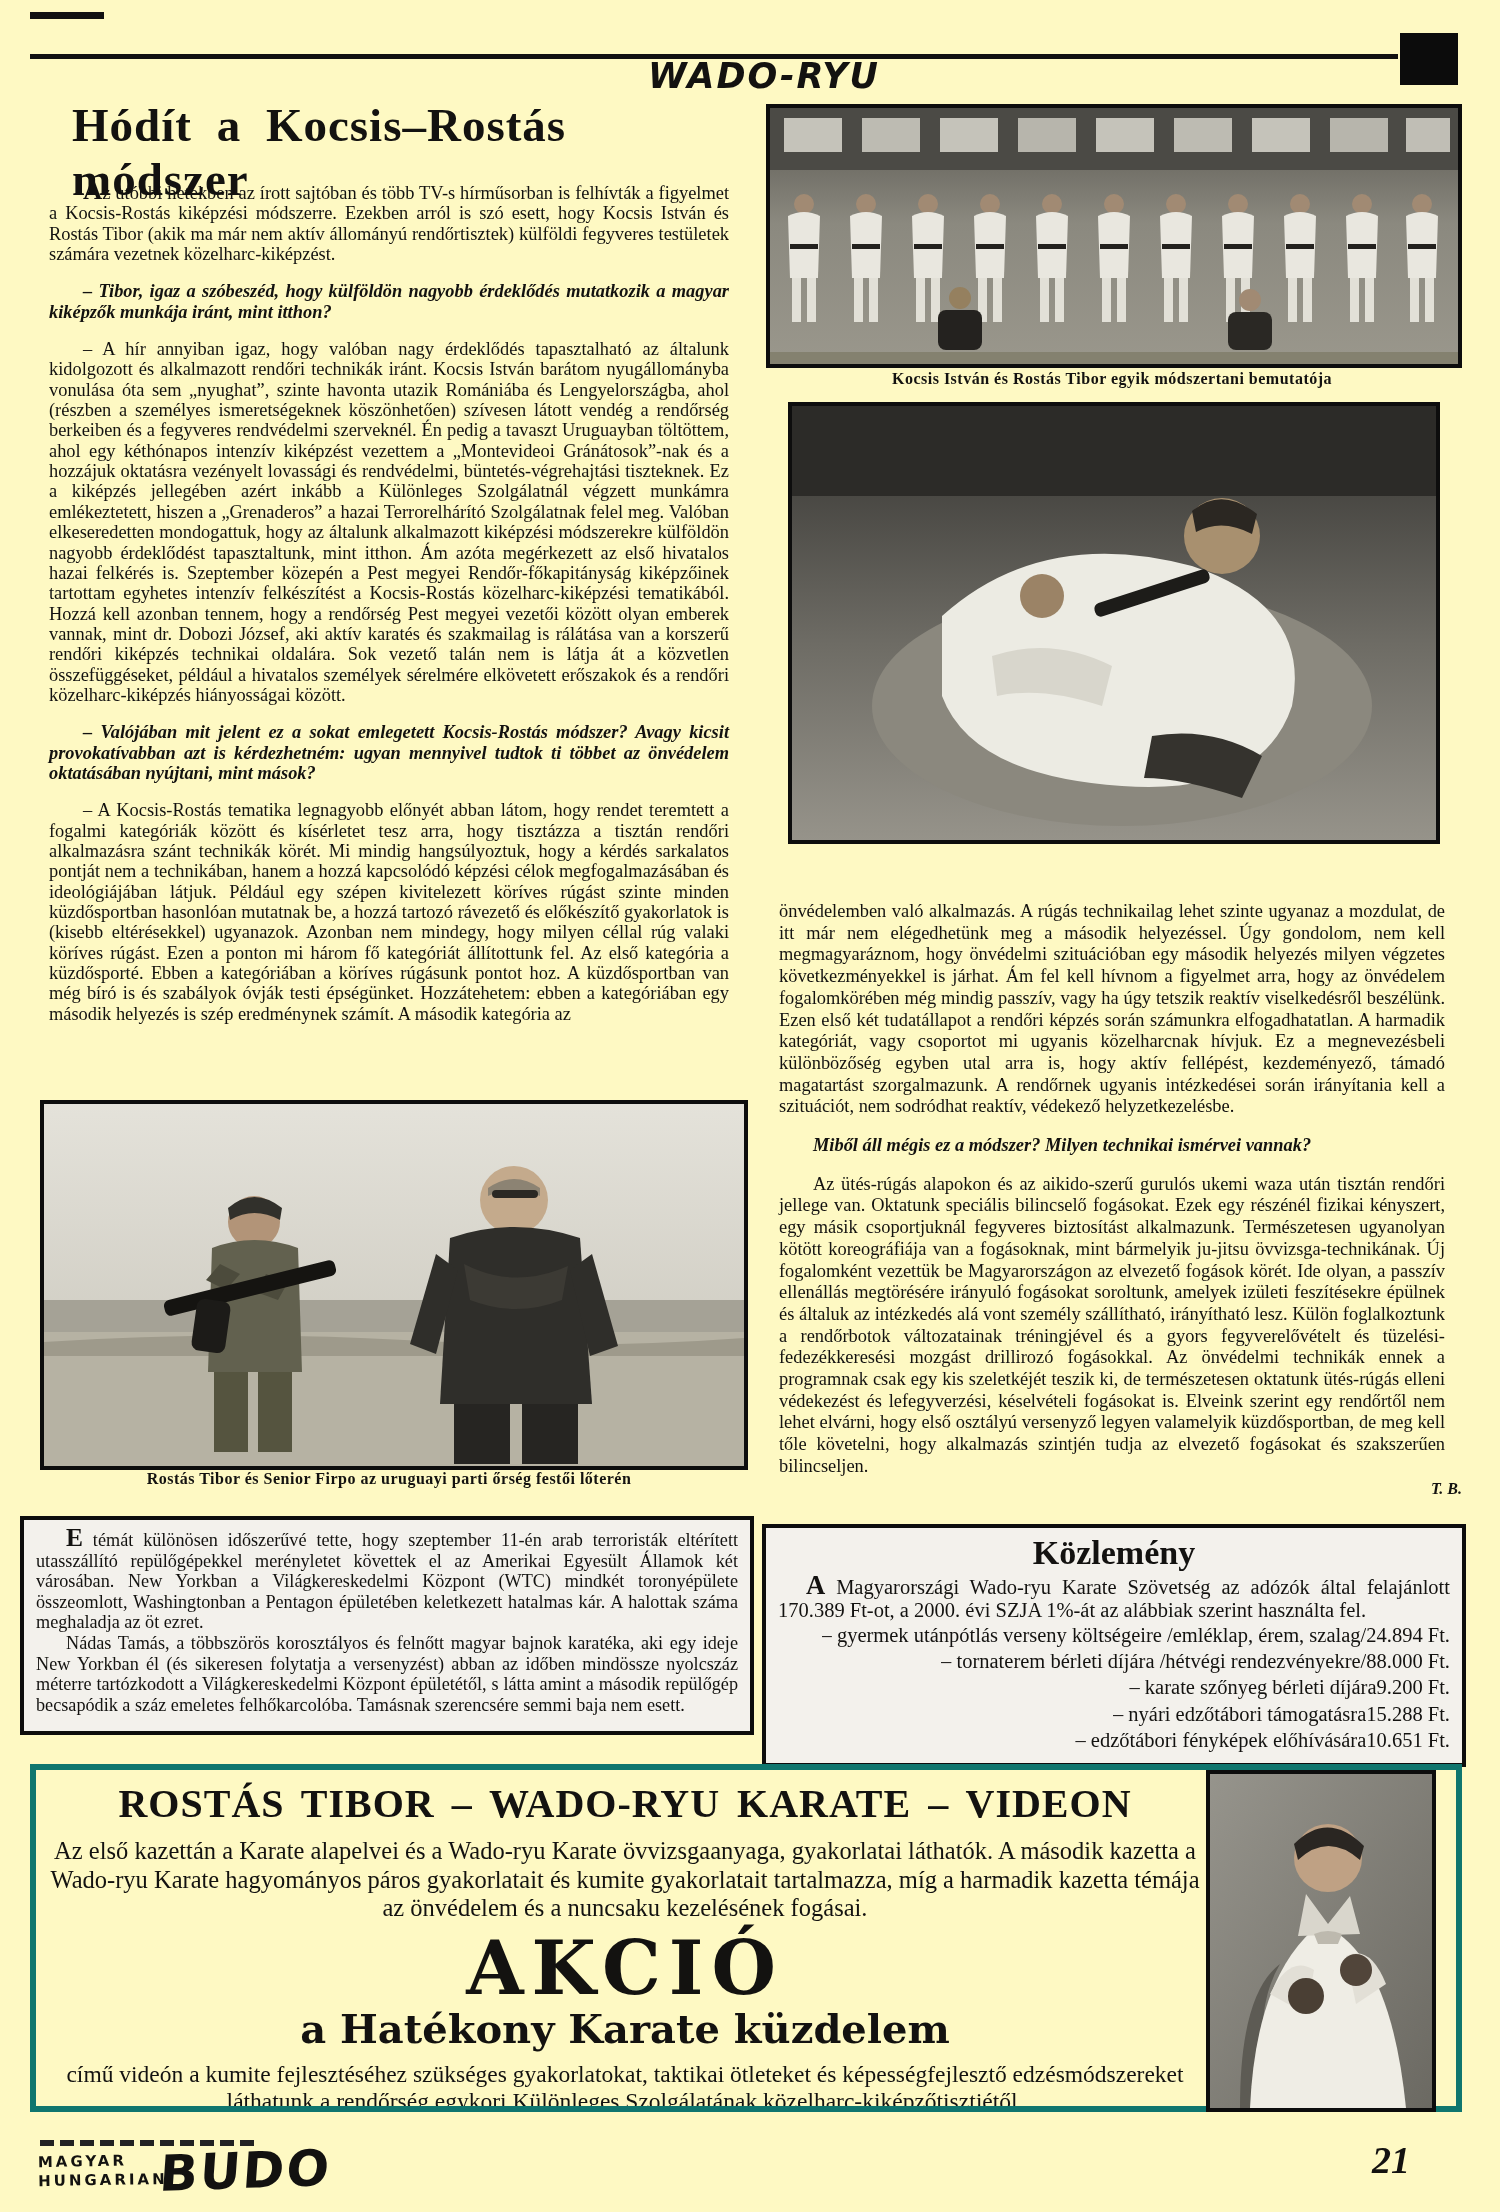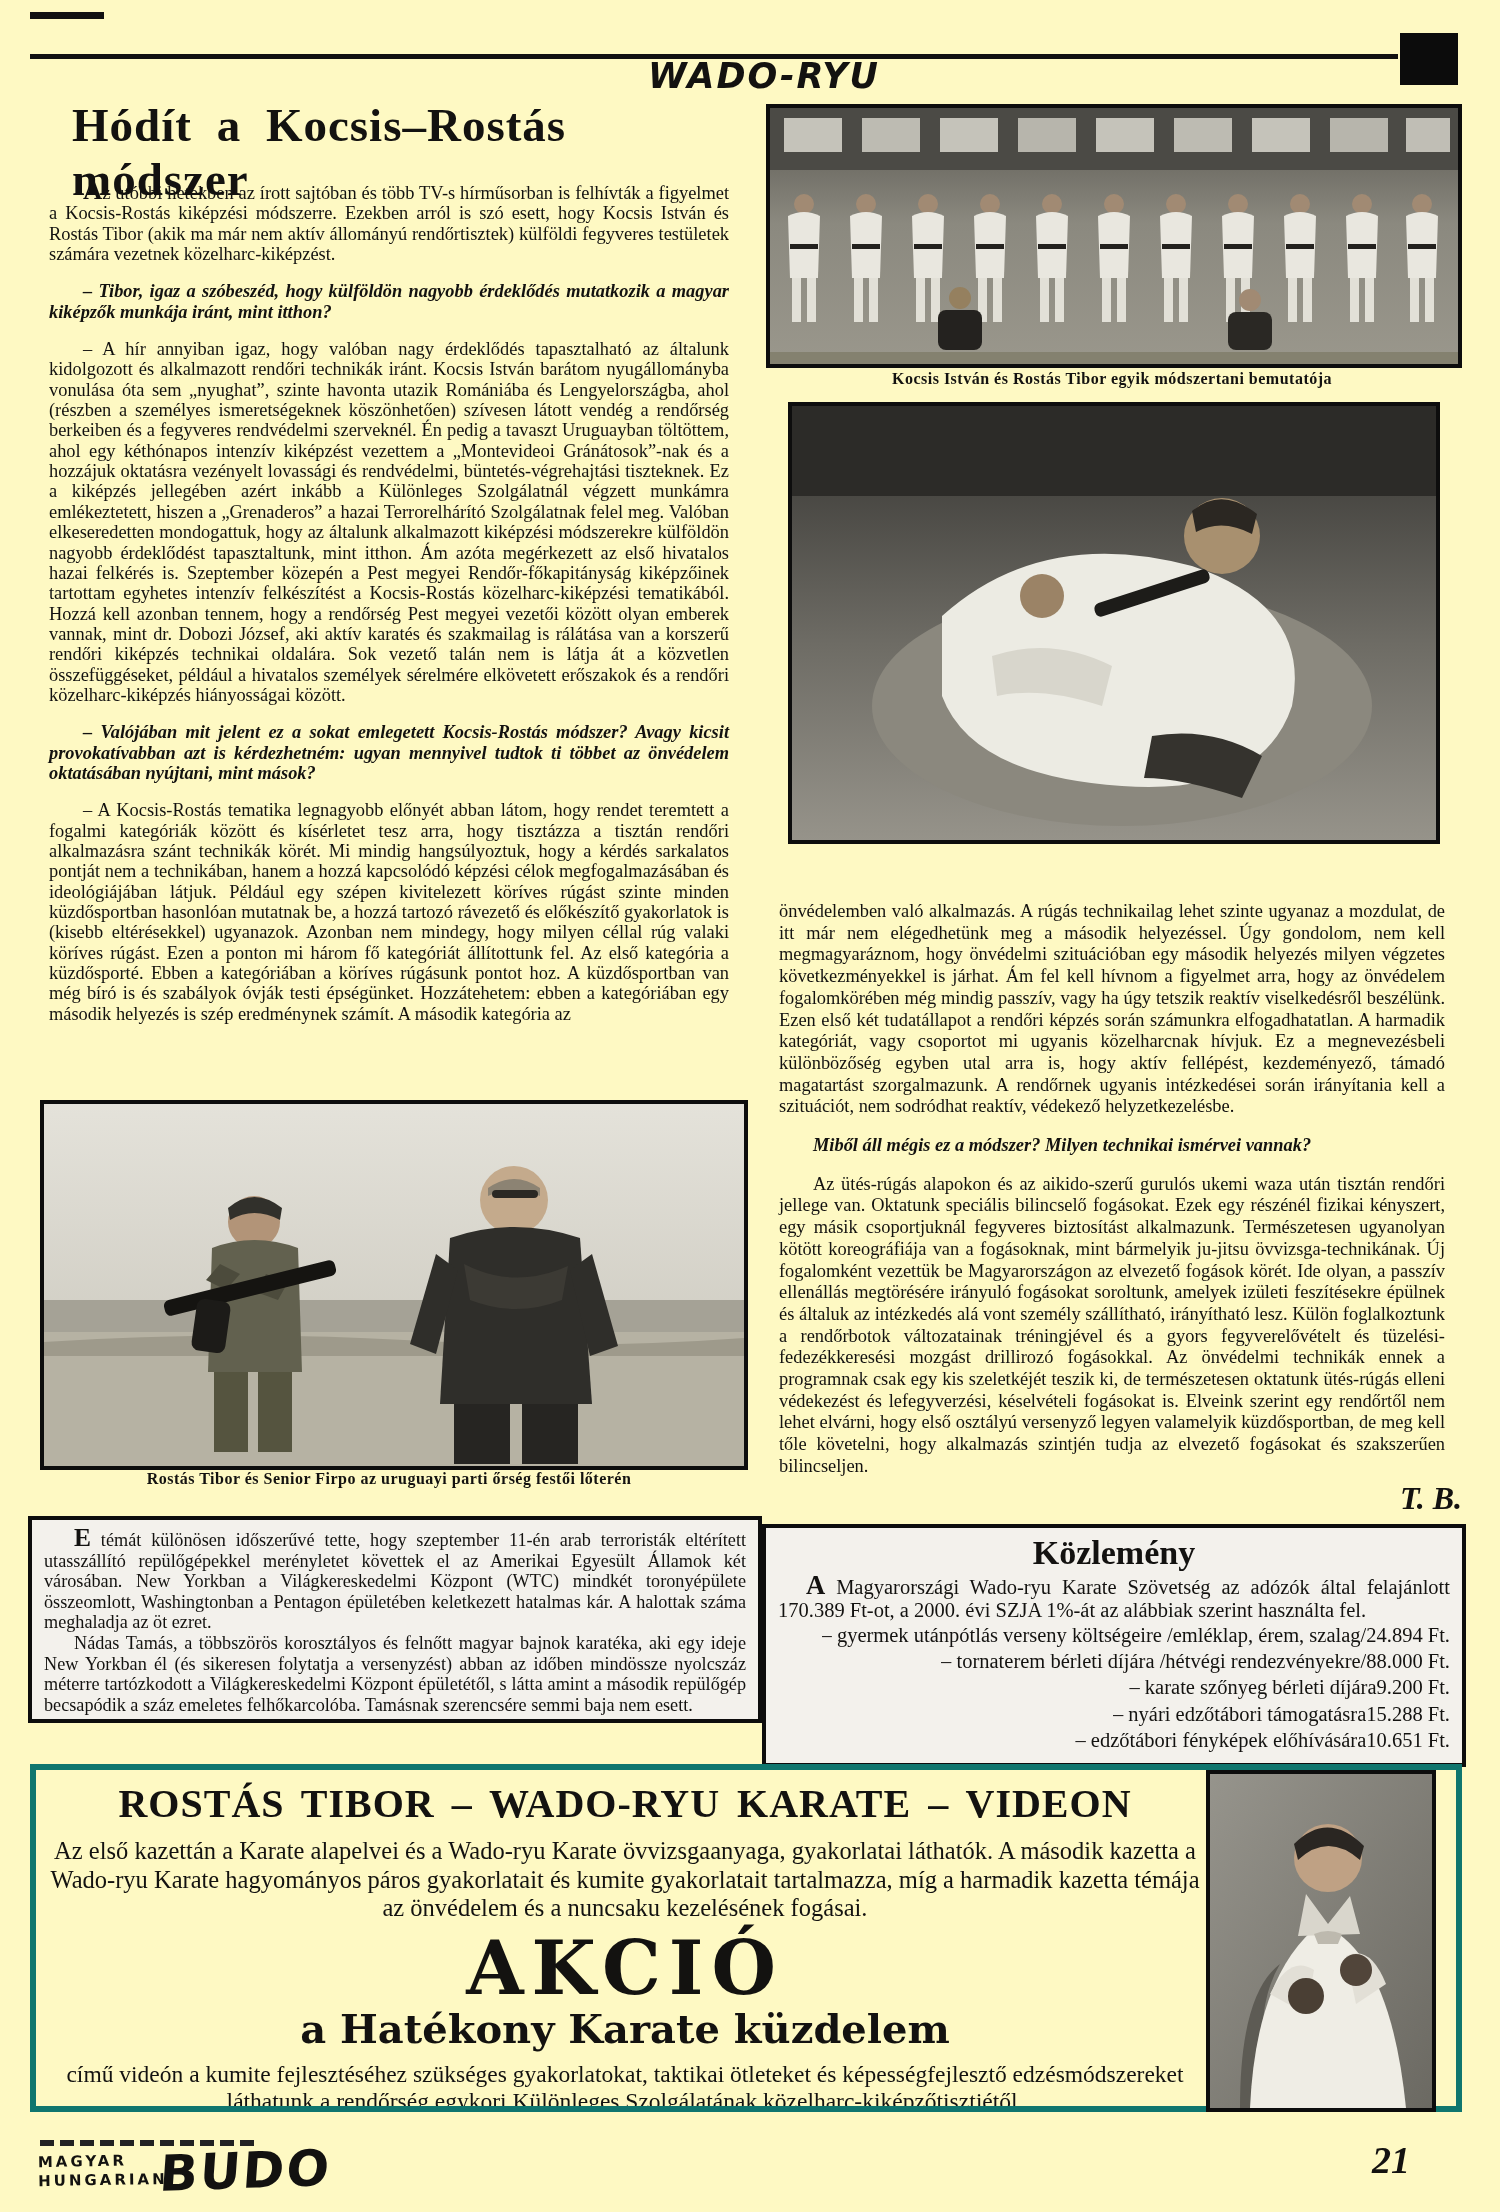--- a/index.html
+++ b/index.html
@@ -16,24 +16,24 @@
   .colL p,.colR-text p{margin:17px;text-align:justify;font-size:18.4px;line-height:20.35px;text-indent:34px;}
   .colR-text{left:762px;top:884px;width:700px;height:596px;overflow:hidden;}
   .colR-text p{line-height:21.7px;}
   p.qa{font-weight:bold;font-style:italic;}
   p.lead::first-letter{font-size:1.45em;font-weight:bold;}
   .noindent{text-indent:0 !important;}
   
   .photoframe{border:4px solid #0d0d0d;background:#7a786f;line-height:0;}
   .photoframe svg{display:block;}
   .caption{font-weight:bold;font-size:16px;text-align:center;letter-spacing:.5px;}
-  .sig{left:762px;top:1480px;width:700px;text-align:right;font-weight:bold;font-style:italic;font-size:32px;}
+  .sig{left:762px;top:1480px;width:700px;text-align:right;font-weight:bold;font-style:italic;font-size:16px;}
   
   .boxed{border:4px solid #0d0d0d;background:#f3f1ec;}
-  .sept-box{left:28px;top:1516px;width:702px;padding:8px 12px 4px 12px;}
+  .sept-box{left:20px;top:1516px;width:702px;padding:8px 12px 16px 12px;}
   .sept-box p{margin:0;text-align:justify;font-size:18.2px;line-height:20.6px;text-indent:30px;}
   .sept-box p.lead::first-letter{font-size:1.4em;font-weight:bold;}
   .koz-box{left:762px;top:1524px;width:672px;padding:6px 12px 10px 12px;}
   .koz-title{text-align:center;font-weight:bold;font-size:34px;margin:0 0 2px 0;}
   .koz-intro{margin:0;font-size:20.5px;line-height:23px;text-indent:28px;text-align:justify;}
   .koz-intro::first-letter{font-size:1.3em;font-weight:bold;}
   .koz-item{display:flex;justify-content:flex-end;font-size:20.5px;line-height:26.2px;}
   .koz-item .lbl{white-space:nowrap;overflow:hidden;}
   .koz-item .amt{white-space:nowrap;font-weight:normal;}
   

